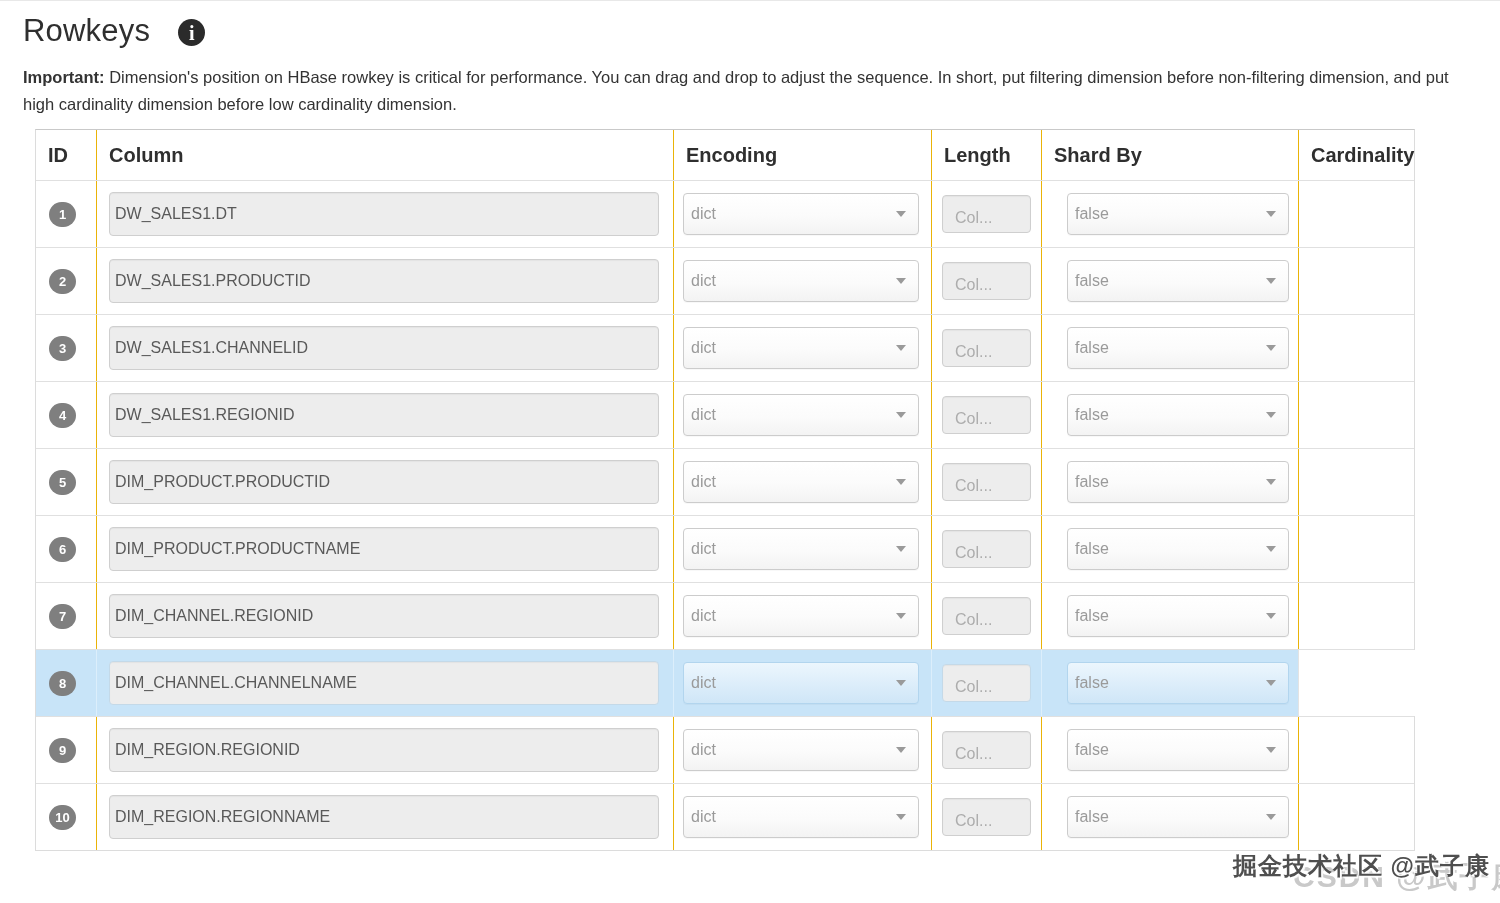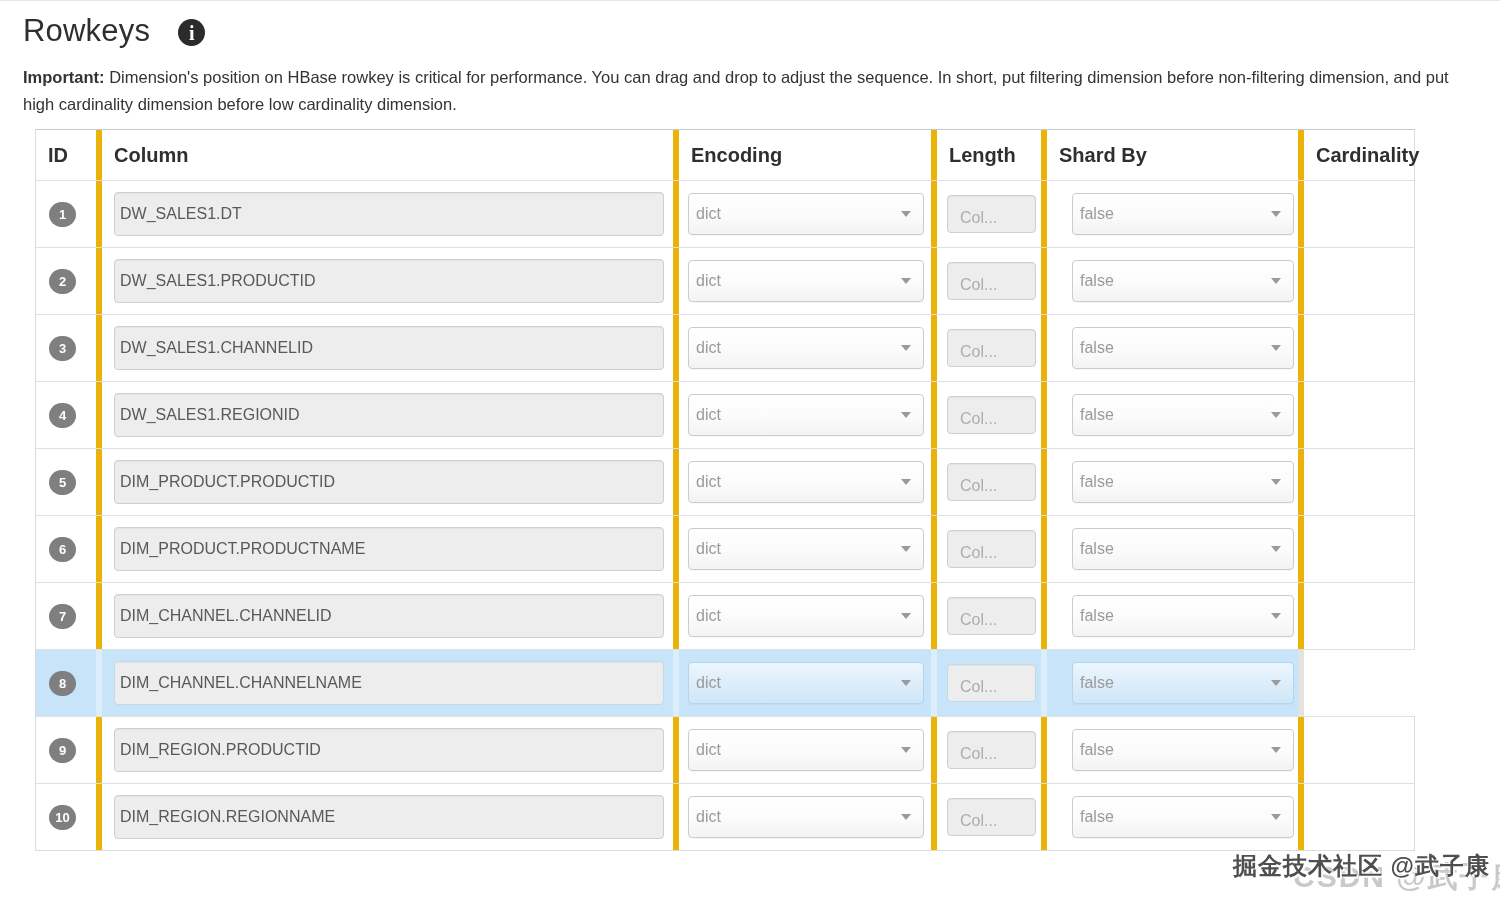--- a/index.html
+++ b/index.html
@@ -22,21 +22,21 @@
   .notice { margin:15px 25px 0 23px; font-size:16.5px; line-height:1.62; color:#333; }
   .notice b { font-weight:bold; }
 
   
   .rk-table {
     position:absolute; left:35px; top:128px; width:1380px;
     border:1px solid #dcdcdc; border-top:1px solid #c9c9c9; background:#fff;
   }
   .trow { display:grid; grid-template-columns:60px 577px 258px 110px 257px 118px; }
   .trow .cell { display:flex; align-items:center; min-width:0; }
-  .trow .cell + .cell { border-left:6px solid #eab308; }
+  .trow .cell + .cell { border-left:1px solid #eab308; }
   .thead { height:50px; }
   .thead .cell { font-weight:bold; font-size:20px; color:#2f2f2f; padding-left:12px; }
   .tbody .trow { height:67px; border-top:1px solid #e0e0e0; }
 
   
   .badge {
     margin-left:13px; min-width:27px; height:25px; padding:0 6px;
     background:#7f7f7f; border-radius:13px; color:#fff;
     display:inline-flex; align-items:center; justify-content:center;
     font-size:13px; font-weight:bold; cursor:grab;
@@ -259,21 +259,21 @@
       </div>
     </div>
     <div class="cell c-card"></div>
   </div>
 
   <div class="trow">
     <div class="cell c-id">
       <span class="badge">7</span>
     </div>
     <div class="cell c-col">
-      <div class="tbox col-input">DIM_CHANNEL.CHANNELID</div>
+      <div class="tbox col-input">DIM_CHANNEL.REGIONID</div>
     </div>
     <div class="cell c-enc">
       <div class="select enc-select">
         <span class="sel-text">dict</span>
         <span class="caret"></span>
       </div>
     </div>
     <div class="cell c-len">
       <div class="tbox len-input">Col...</div>
     </div>
@@ -309,21 +309,21 @@
       </div>
     </div>
     <div class="cell c-card"></div>
   </div>
 
   <div class="trow">
     <div class="cell c-id">
       <span class="badge">9</span>
     </div>
     <div class="cell c-col">
-      <div class="tbox col-input">DIM_REGION.PRODUCTID</div>
+      <div class="tbox col-input">DIM_REGION.REGIONID</div>
     </div>
     <div class="cell c-enc">
       <div class="select enc-select">
         <span class="sel-text">dict</span>
         <span class="caret"></span>
       </div>
     </div>
     <div class="cell c-len">
       <div class="tbox len-input">Col...</div>
     </div>

